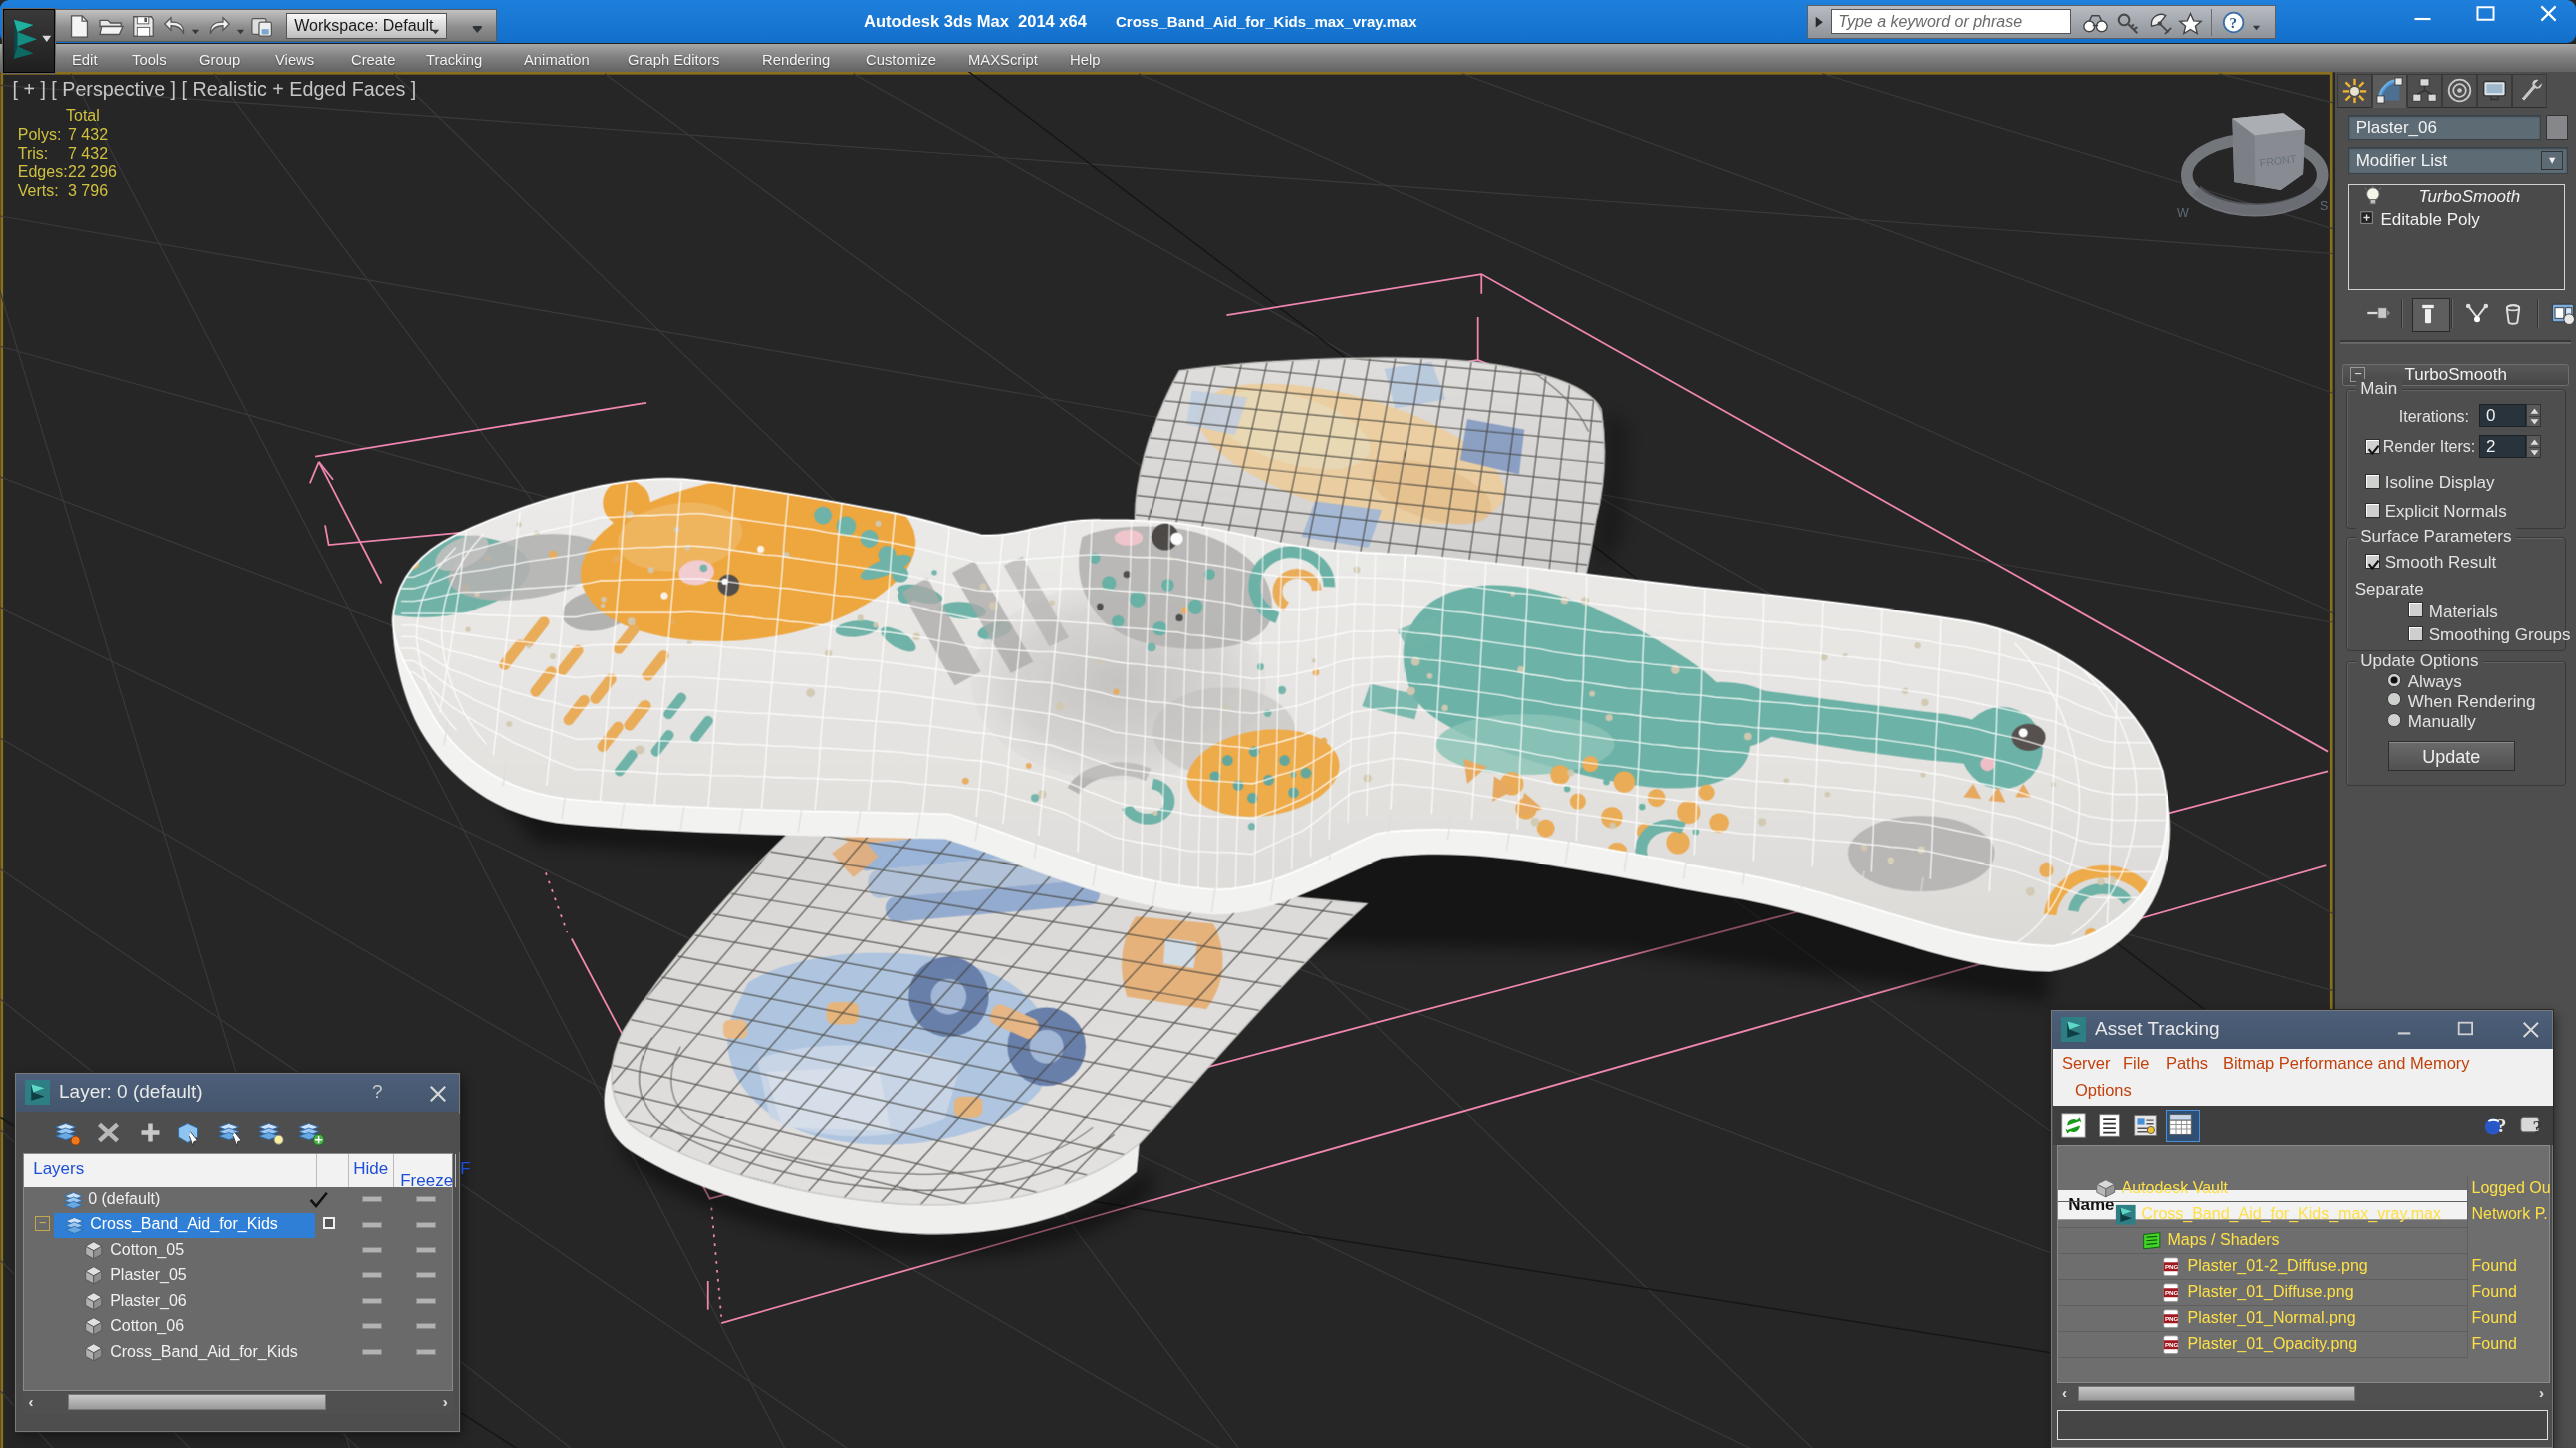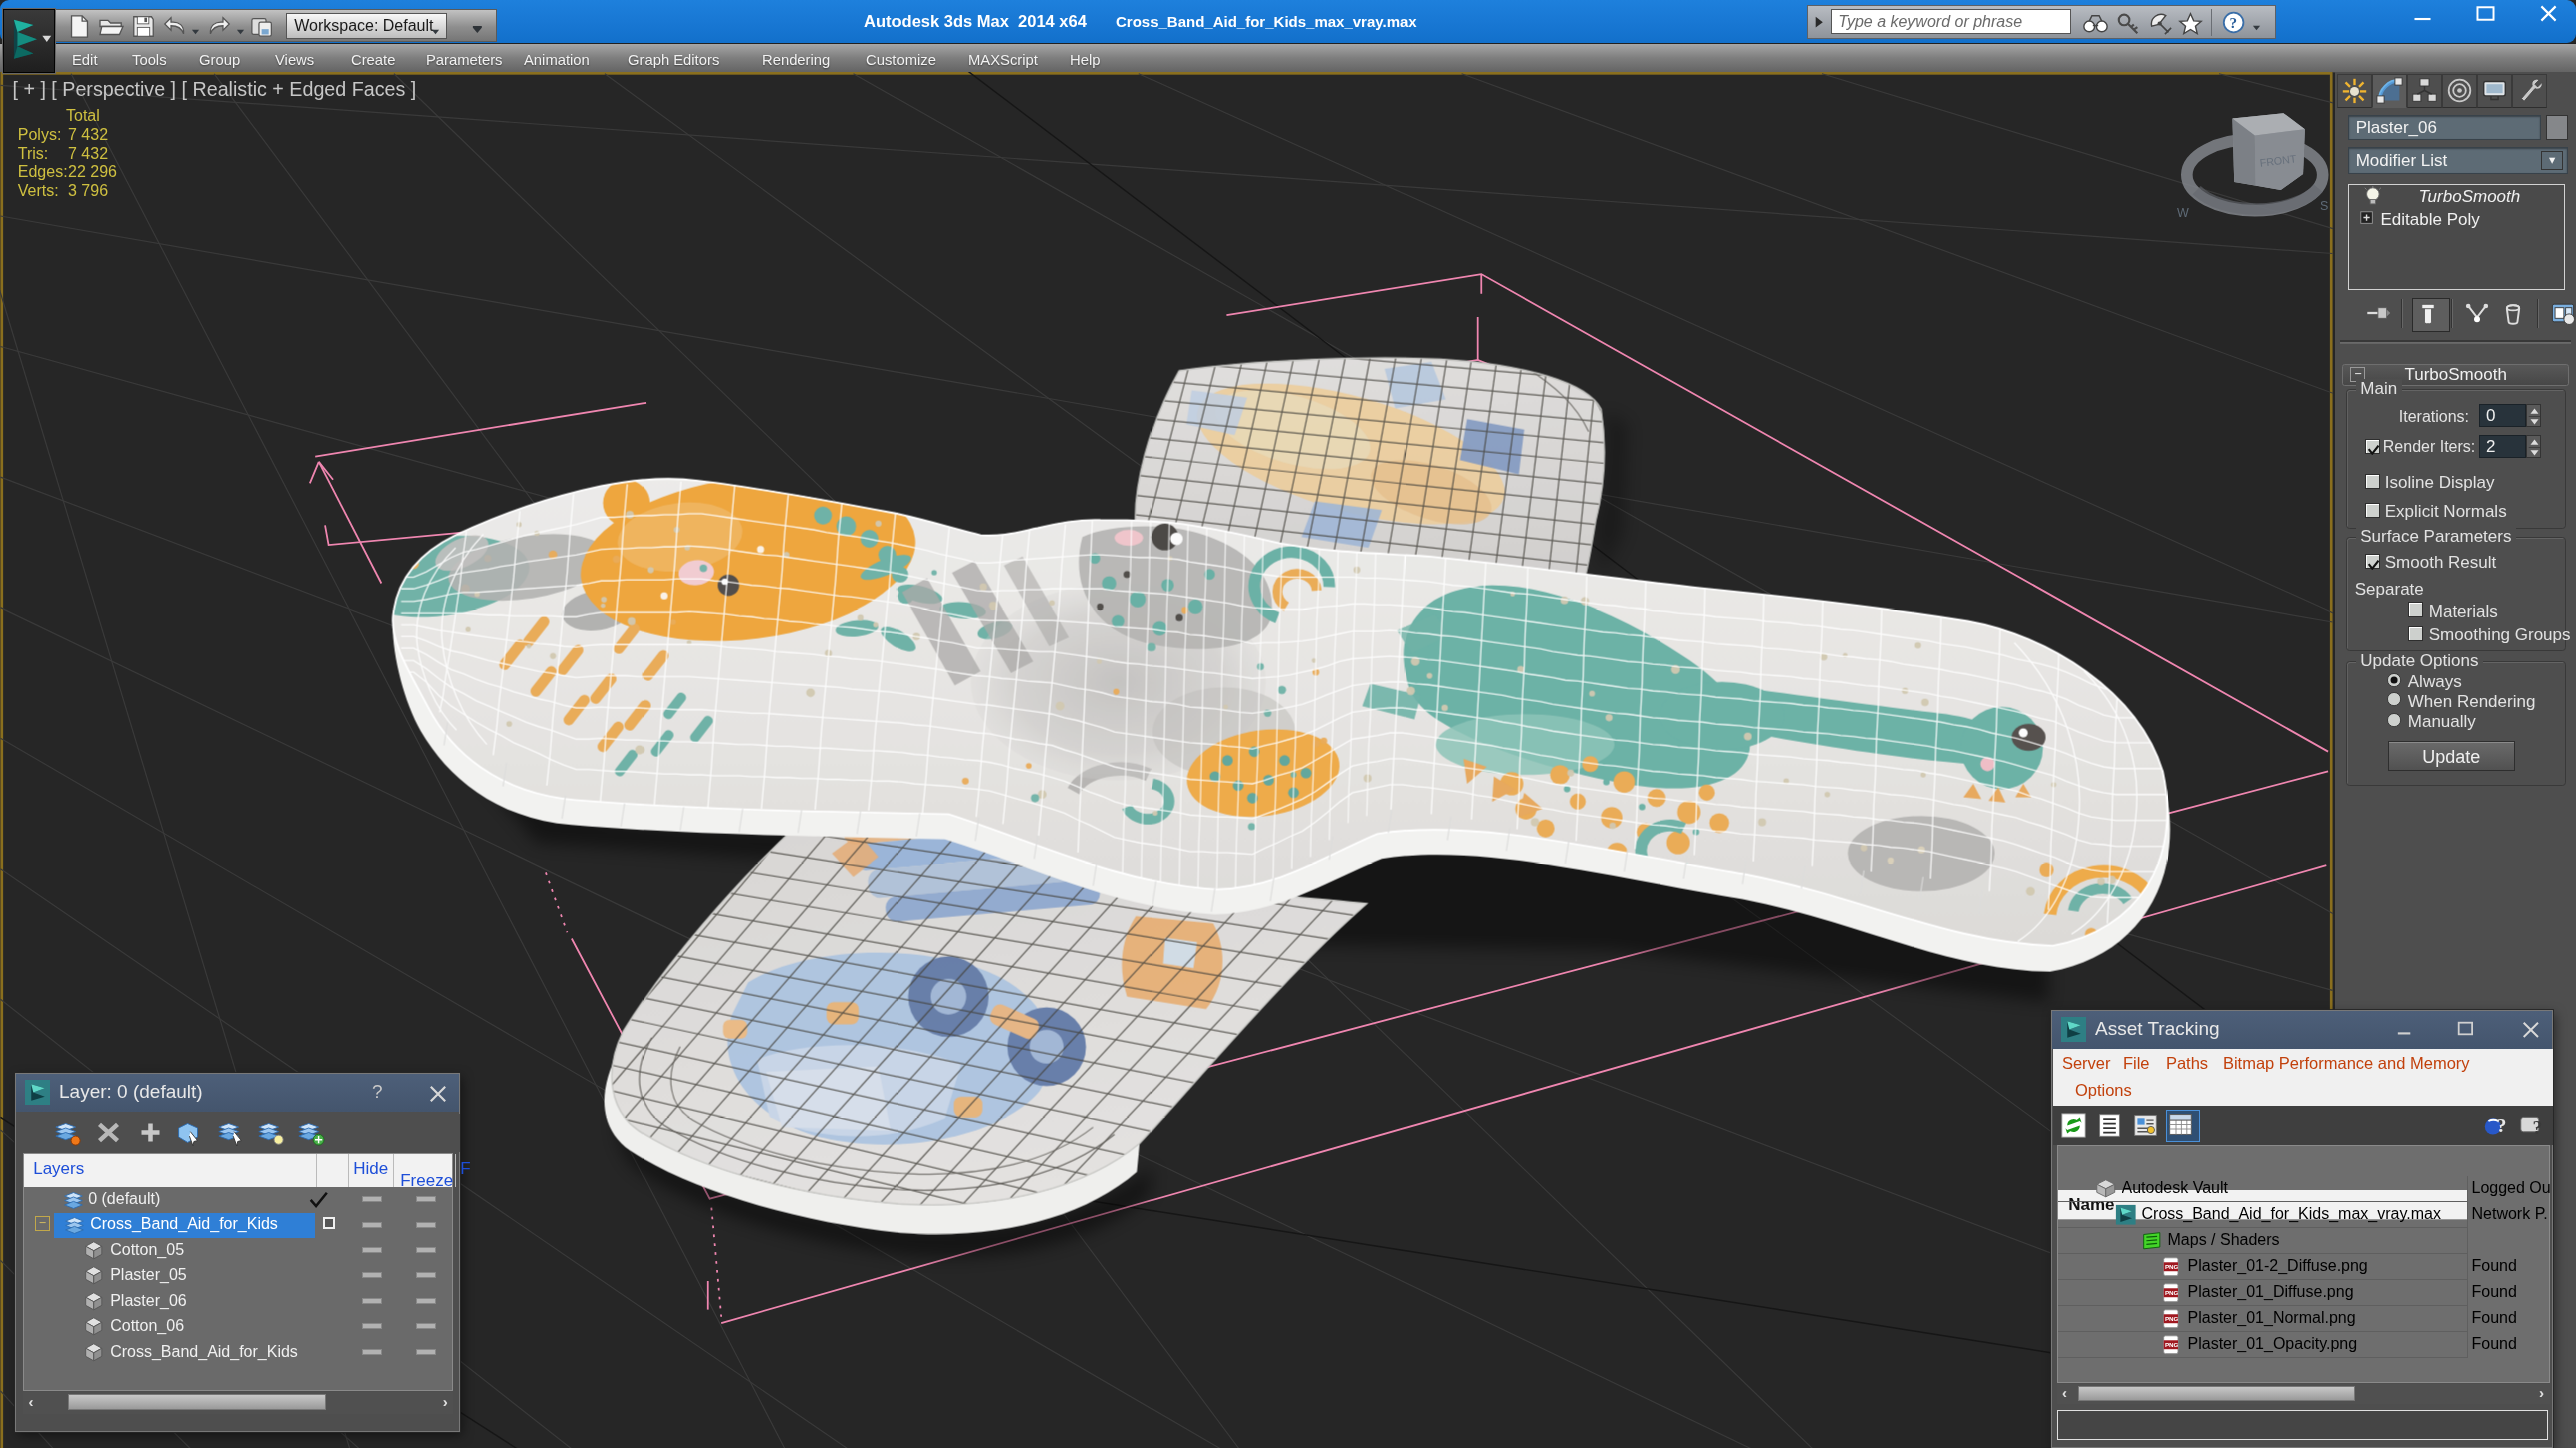--- a/index.html
+++ b/index.html
@@ -42,21 +42,21 @@
 .spinbtn { position:absolute; width:15px; height:23px; background:#5a5a5a; border:0.9px solid #333; }
 .updbtn { position:absolute; left:41px; width:127px; height:30px; background:linear-gradient(#6a6a6a,#515151);
   border:0.9px solid #2e2e2e; box-shadow:inset 0 0.9px 0 #8a8a8a; color:#f0f0f0; text-align:center; padding-top:4.5px; font-size:18px; }
 .fwin { position:absolute; background:#4e4e4e; border:0.9px solid #787878; box-shadow:0 0 0 0.9px #262626, 2.7px 3.6px 10.7px rgba(0,0,0,0.5); }
 .fwtitle { position:absolute; left:0; top:0; width:100%; height:38px; background:linear-gradient(#4d5f79,#44556d); color:#e8e8e8; font-size:19px; }
 #assetwin { left:2051px; top:1010px; width:502px; height:438px; }
 #assetmenu { position:absolute; left:0.9px; top:38px; width:500px; height:57px; background:#f0f0f0; color:#c2410c; font-size:16.5px; }
 #assettb { position:absolute; left:0.9px; top:95px; width:500px; height:39px; background:#3f3f3f; }
 #assettable { position:absolute; left:4.5px; top:134px; width:493px; height:238px; background:#6e6e6e; border:0.9px solid #8a8a8a; }
 #atheader { position:absolute; left:0; top:0; width:100%; height:30px; background:#f2f2f2; color:#111; font-weight:bold; font-size:17px; border-bottom:0.9px solid #999;margin-top:44px; }
-.atrow { position:absolute; left:0; width:100%; height:26px; color:#000000; font-size:16px; border-bottom:0.9px solid #5f5f5f; }
+.atrow { position:absolute; left:0; width:100%; height:26px; color:#fde047; font-size:16px; border-bottom:0.9px solid #5f5f5f; }
 #atscroll { position:absolute; left:4.5px; top:373px; width:493px; height:19.7px; background:#505050; }
 #atstatus { position:absolute; left:5.4px; top:399px; width:491px; height:30px; background:#454545; border:0.9px solid #e0e0e0; }
 #layerwin { left:15px; top:1073px; width:445px; height:359px; }
 #lytb { position:absolute; left:0.9px; top:40px; width:443px; height:38px; background:#4e4e4e; }
 #lytable { position:absolute; left:7.2px; top:79px; width:430px; height:238px; background:#6a6a6a; border:0.9px solid #8a8a8a; }
 #lyheader { position:absolute; left:0; top:0; width:100%; height:33px; background:#f2f2f2; color:#1d4ed8; font-size:17px; }
 .lyrow { position:absolute; left:0; width:100%; height:25.5px; color:#f0f0f0; font-size:16px; }
 .lyrow.hl { }
 .lyexp { position:absolute; left:10.7px; top:3.6px; width:15px; height:15px; border:0.9px solid #c2a84a; color:#d8c060; font-size:12.5px; text-align:center; line-height:13.4px; }
 #lyscroll { position:absolute; left:7.2px; top:318px; width:430px; height:21.5px; background:#505050; }
@@ -157,21 +157,21 @@
   <div style="position:absolute;left:417px;top:10.7px;"><svg width="10.7" height="9" viewBox="0 0 12 10" style="" xmlns="http://www.w3.org/2000/svg">
         <path d="M1,1 h10 v2 l-5,6 -5,-6 Z" fill="#2e3338"></path>
       </svg></div>
 </div>
 <div id="menubar">
   <span class="menuitem" style="left:72px;">Edit</span>
   <span class="menuitem" style="left:132px;">Tools</span>
   <span class="menuitem" style="left:199px;">Group</span>
   <span class="menuitem" style="left:275px;">Views</span>
   <span class="menuitem" style="left:351px;">Create</span>
-  <span class="menuitem" style="left:426px;">Parameters</span>
+  <span class="menuitem" style="left:426px;">Tracking</span>
   <span class="menuitem" style="left:524px;">Animation</span>
   <span class="menuitem" style="left:628px;">Graph Editors</span>
   <span class="menuitem" style="left:762px;">Rendering</span>
   <span class="menuitem" style="left:866px;">Customize</span>
   <span class="menuitem" style="left:968px;">MAXScript</span>
   <span class="menuitem" style="left:1070px;">Help</span>
 </div>
 <div id="viewport">
   <svg style="position:absolute;left:0;top:0;" width="2333" height="1378" viewBox="0 78 2608 1541" xmlns="http://www.w3.org/2000/svg">
 <defs>

